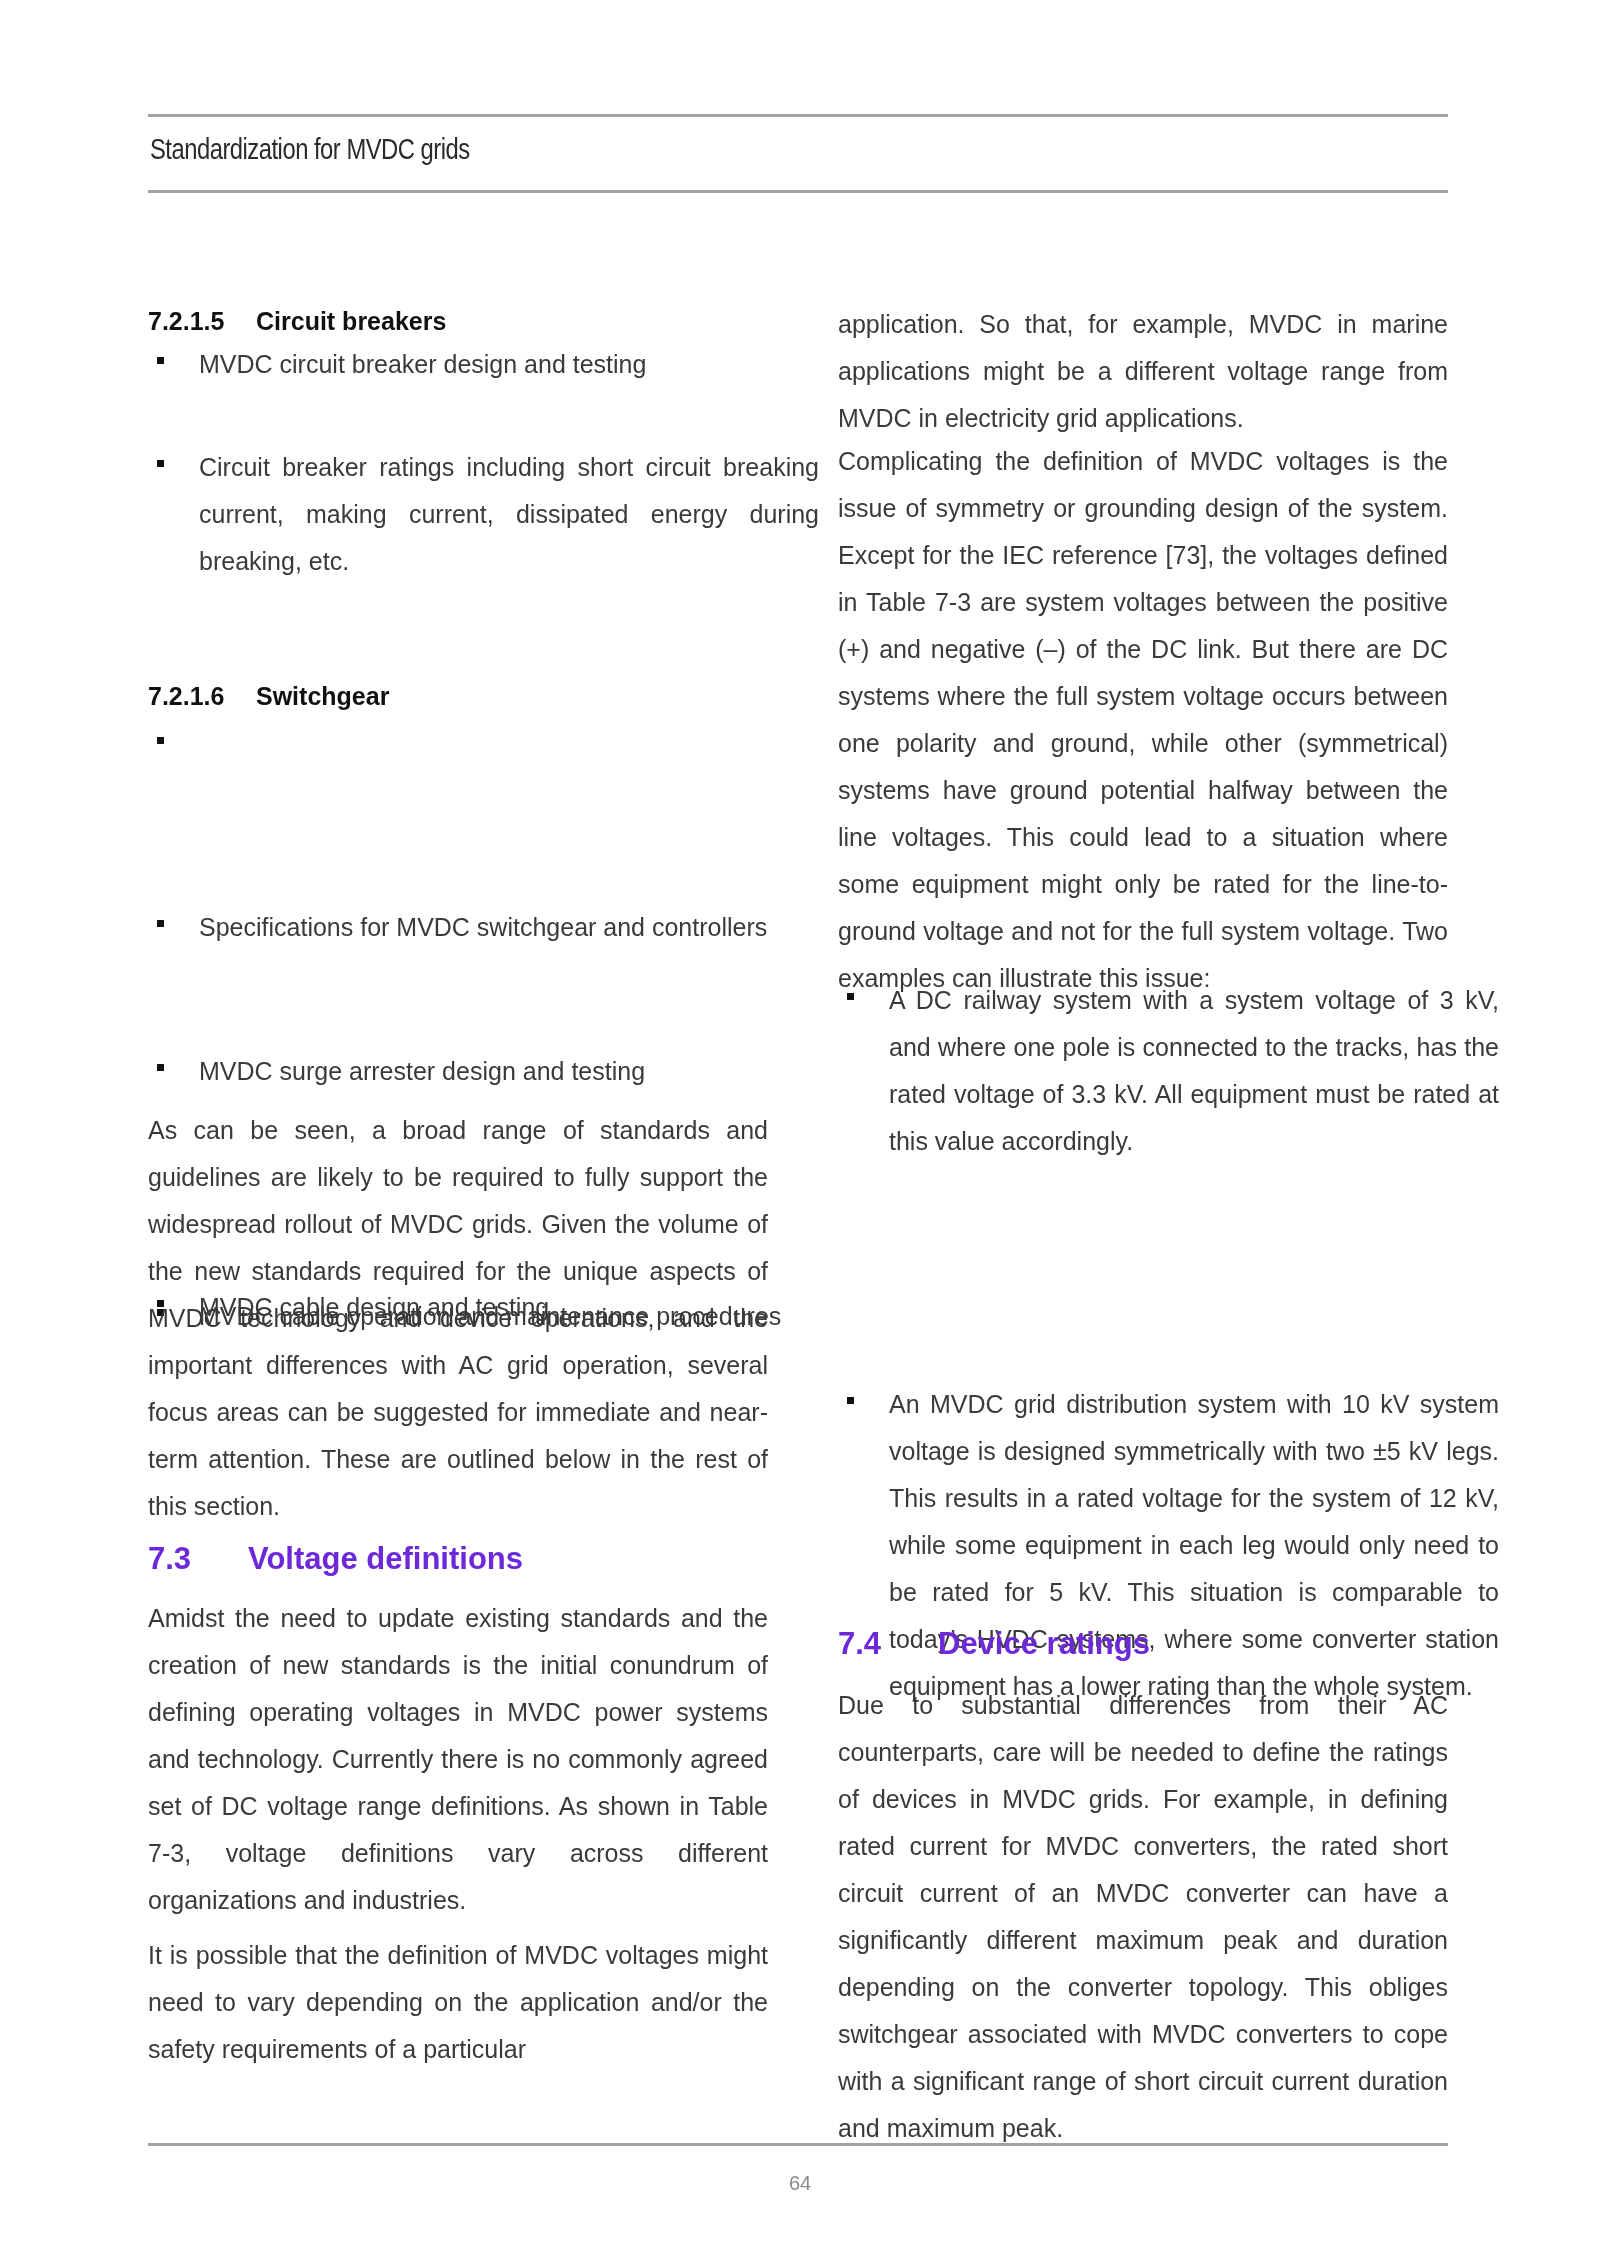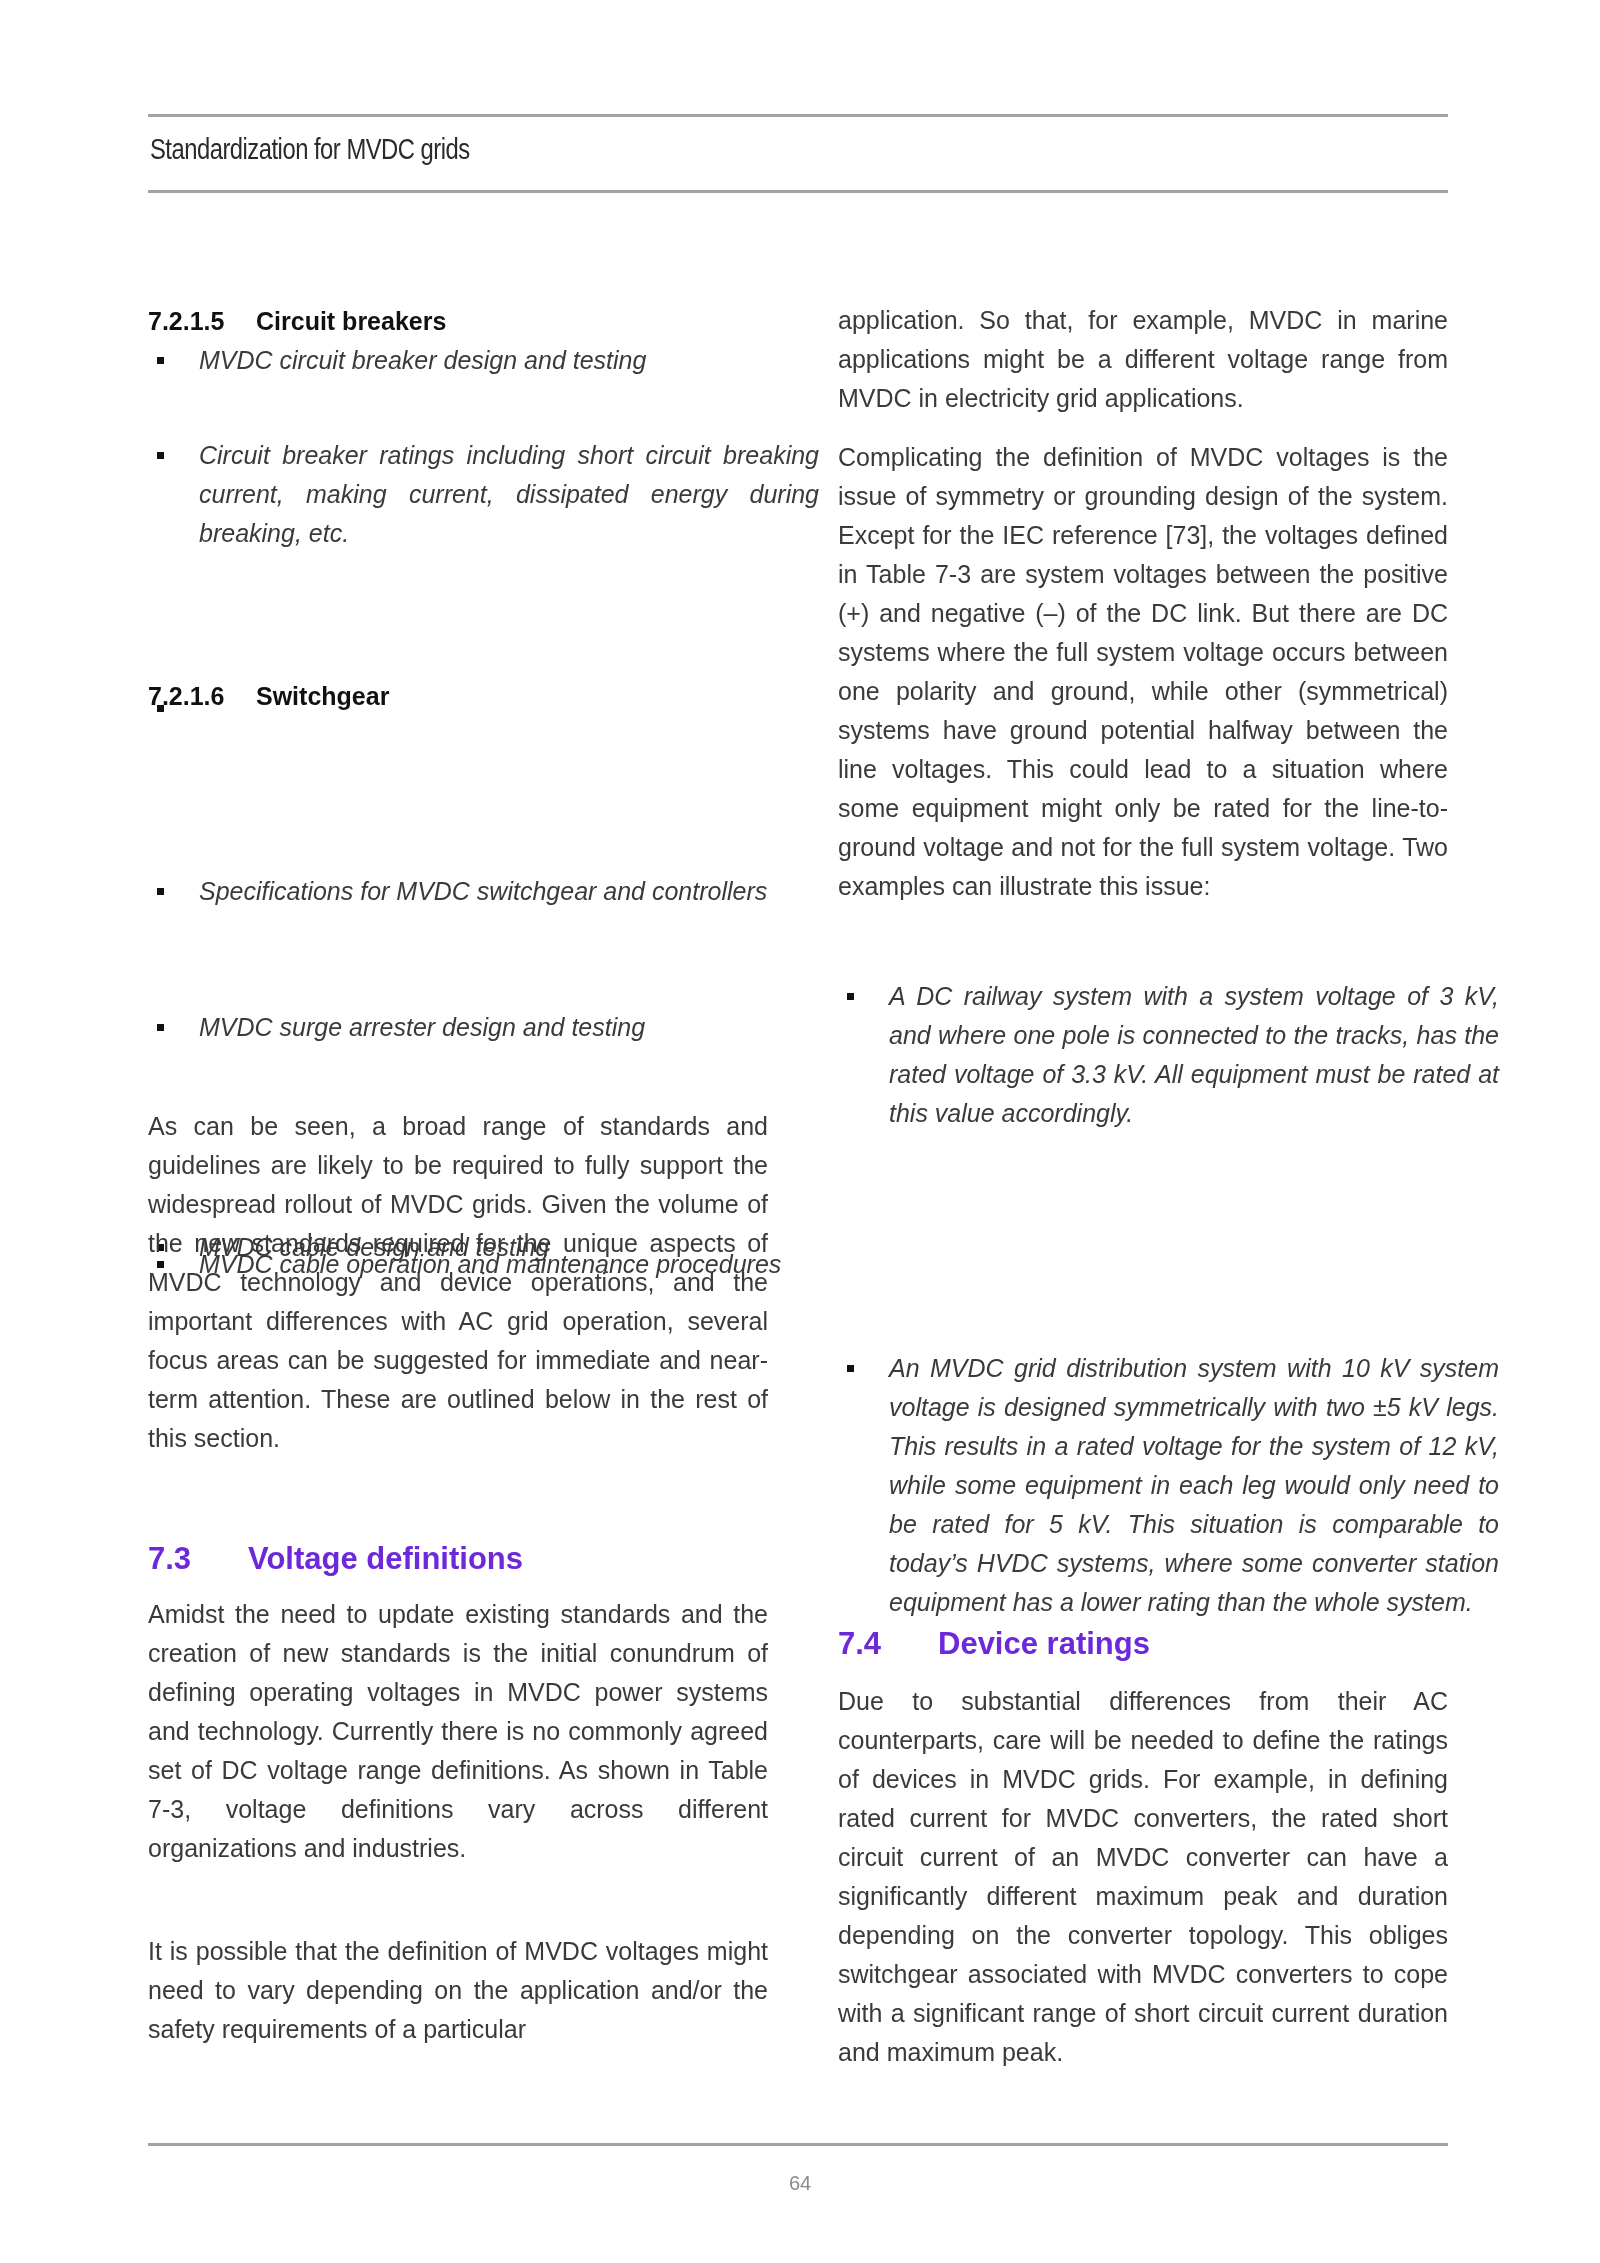--- a/index.html
+++ b/index.html
@@ -9,22 +9,22 @@
   .running-header { position: absolute; left: 150px; top: 133px; font-size: 29px; color: #2a2a2a;
                     font-family: "Liberation Sans", sans-serif; letter-spacing: -0.6px; transform: scaleX(0.82); transform-origin: left top; }
   .col { position: absolute; top: 8px; }
   .col-left { left: 148px; width: 620px; }
   .col-right { left: 838px; width: 610px; }
   .block { position: absolute; left: 0; width: 100%; }
   .h4 { font-weight: bold; font-size: 25px; color: #111; line-height: 30px; white-space: nowrap; }
   .h4 .num { display: inline-block; width: 108px; }
   .h2 { font-weight: bold; font-size: 31px; color: #6d28d9; line-height: 36px; white-space: nowrap; }
   .h2 .num { display: inline-block; width: 100px; }
-  .p { font-size: 25px; line-height: 39px; text-align: justify; text-align-last: left; color: #3a3a3a; margin: 0; }
-  .bullet { position: relative; padding-left: 51px; font-style: italic; }
+  .p { font-size: 25px; line-height: 47px; text-align: justify; text-align-last: left; color: #3a3a3a; margin: 0; }
+  .bullet { position: relative; padding-left: 51px; }
   .bullet .sq { position: absolute; left: 9px; top: 16px; width: 7px; height: 7px; background: #111; }
   .page-number { position: absolute; left: 0; width: 1600px; top: 2172px; text-align: center;
                  font-size: 20px; color: #8a8a8a; }
 </style>
 </head>
 <body>
 
 <div class="rule" style="top:114px;"></div>
 <div class="running-header">Standardization for MVDC grids</div>
 <div class="rule" style="top:190px;"></div>

